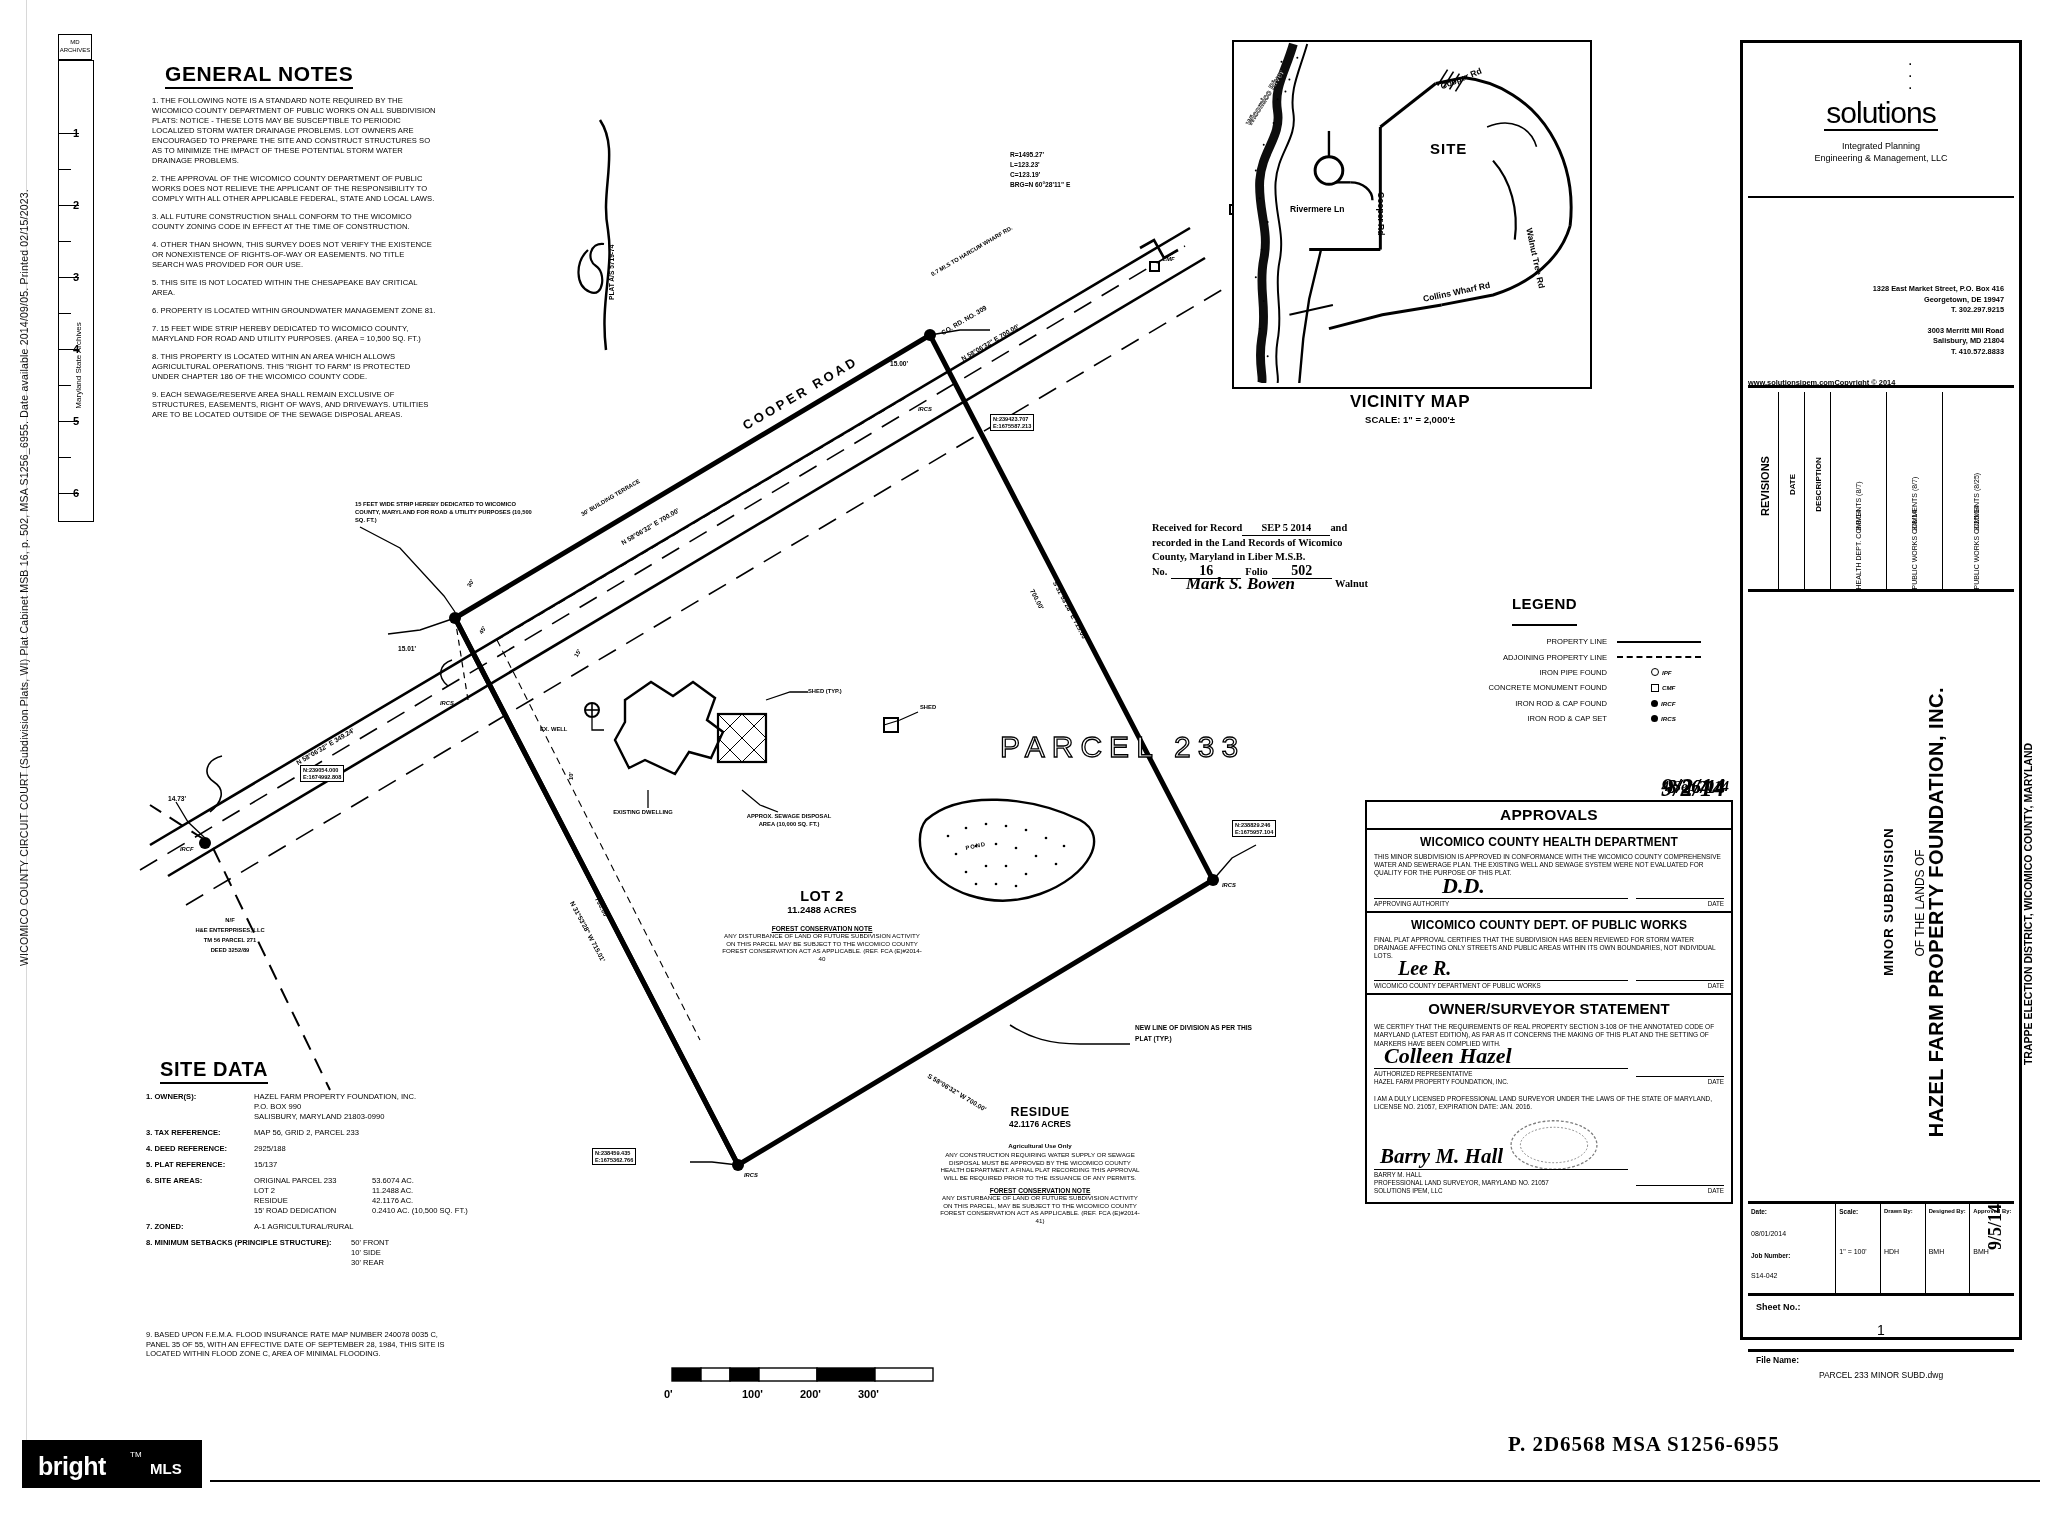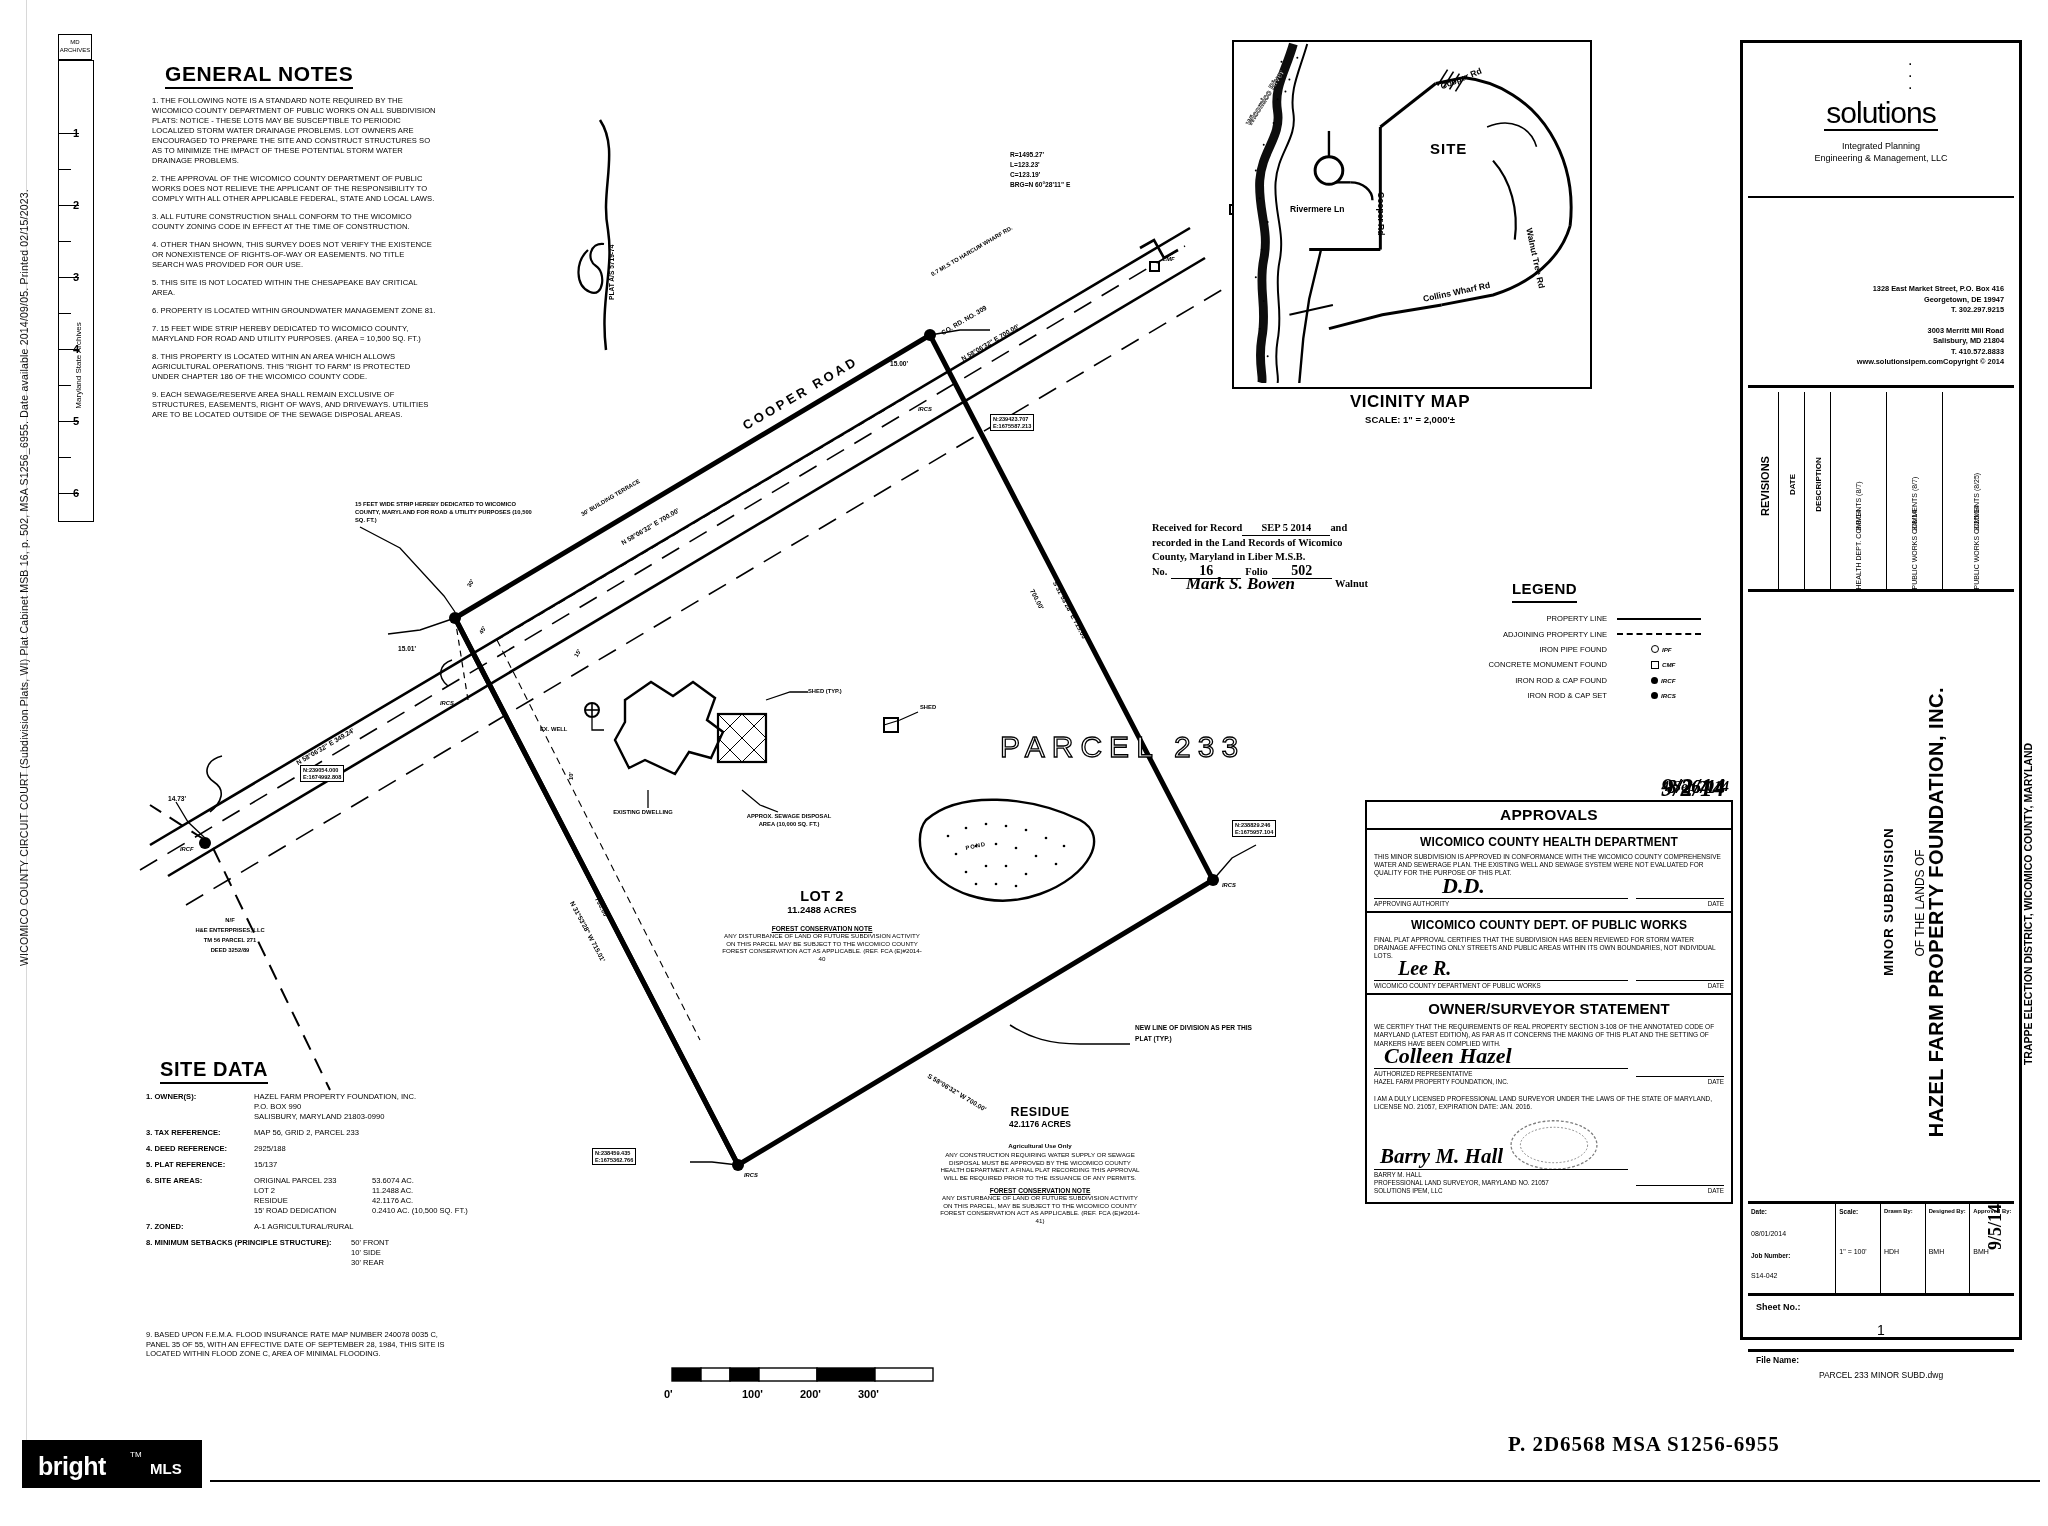--- a/index.html
+++ b/index.html
@@ -64,21 +64,21 @@
 
   
   .vmap{left:1232px;top:40px;width:356px;height:345px;border:2.6px solid #000;background:#fff;overflow:hidden;}
   .vmap-title{left:1232px;top:392px;width:356px;text-align:center;font-size:17px;font-weight:bold;letter-spacing:.5px;}
   .vmap-scale{left:1232px;top:414px;width:356px;text-align:center;font-size:9.5px;font-weight:bold;}
   .vl{position:absolute;font-size:9px;font-weight:bold;white-space:nowrap;}
 
   
   .legend{left:1440px;top:580px;width:265px;}
   .legend .lt{text-align:center;font-size:15px;font-weight:bold;border-bottom:2.2px solid #000;
-     display:inline-block;margin-left:72px;padding-bottom:4px;letter-spacing:.4px;}
+     display:inline-block;margin-left:72px;padding-bottom:12px;letter-spacing:.4px;margin-top:15px;}
   .legend table{border-collapse:collapse;width:265px;margin-top:8px;font-size:7.6px;}
   .legend td{padding:3.2px 0;vertical-align:middle;}
   .legend td.k{text-align:right;padding-right:10px;white-space:nowrap;}
   .legend td.s{width:88px;}
   .sym-line{width:84px;height:0;border-top:2.6px solid #000;}
   .sym-dash{width:84px;height:0;border-top:2.2px dashed #000;}
   .sym-mark{display:flex;align-items:center;gap:3px;padding-left:34px;font-size:6.2px;font-style:italic;font-weight:bold;}
   .circ{width:6px;height:6px;border:1.2px solid #000;border-radius:50%;}
   .sq{width:6px;height:6px;border:1.2px solid #000;}
   .dot{width:7px;height:7px;background:#000;border-radius:50%;}
@@ -105,21 +105,21 @@
     letter-spacing:-1px;font-weight:normal;}
   .logo-sol span{border-bottom:2px solid #000;border-top:0;padding:0 2px;}
   .logo-sub{position:absolute;left:0;top:92px;width:266px;text-align:center;font-size:9px;line-height:12px;}
   .tb-fuller{position:absolute;left:1748px;top:198px;width:266px;height:80px;border-bottom:2.4px solid #000;
      box-sizing:border-box;text-align:center;}
   .fuller-name{font-family:"Liberation Serif",serif;font-style:italic;font-size:23px;font-weight:bold;margin-top:6px;}
   .fuller-assoc{font-size:10px;font-weight:bold;letter-spacing:.3px;}
   .fuller-sub{font-size:9px;font-weight:bold;margin-top:3px;}
   .tb-addr{position:absolute;left:1748px;top:278px;width:266px;height:110px;border-bottom:3px solid #000;
      box-sizing:border-box;text-align:right;padding:6px 10px 0 0;font-size:7.4px;line-height:10.5px;font-weight:bold;}
-  .tb-addr .web{display:flex;justify-content:flex-end;margin-top:0;}
+  .tb-addr .web{display:flex;justify-content:flex-start;margin-top:21px;}
 
   .tb-rev{position:absolute;left:1748px;top:392px;width:266px;height:200px;border-bottom:3px solid #000;box-sizing:border-box;}
   .rev-title{position:absolute;left:2px;top:0;width:28px;height:198px;border-right:1.6px solid #000;}
   .rot{position:absolute;transform-origin:center center;white-space:nowrap;}
   .tb-main{position:absolute;left:1748px;top:594px;width:266px;height:610px;border-bottom:3px solid #000;box-sizing:border-box;}
   .tb-cols{position:absolute;left:1748px;top:1204px;width:266px;height:92px;border-bottom:3px solid #000;box-sizing:border-box;display:flex;}
   .tbc{flex:1;border-right:1.4px solid #000;position:relative;}
   .tbc:last-child{border-right:none;}
   .tbc .k{position:absolute;left:3px;top:4px;font-size:6.4px;font-weight:bold;}
   .tbc .v{position:absolute;left:3px;top:16px;font-size:7px;}

